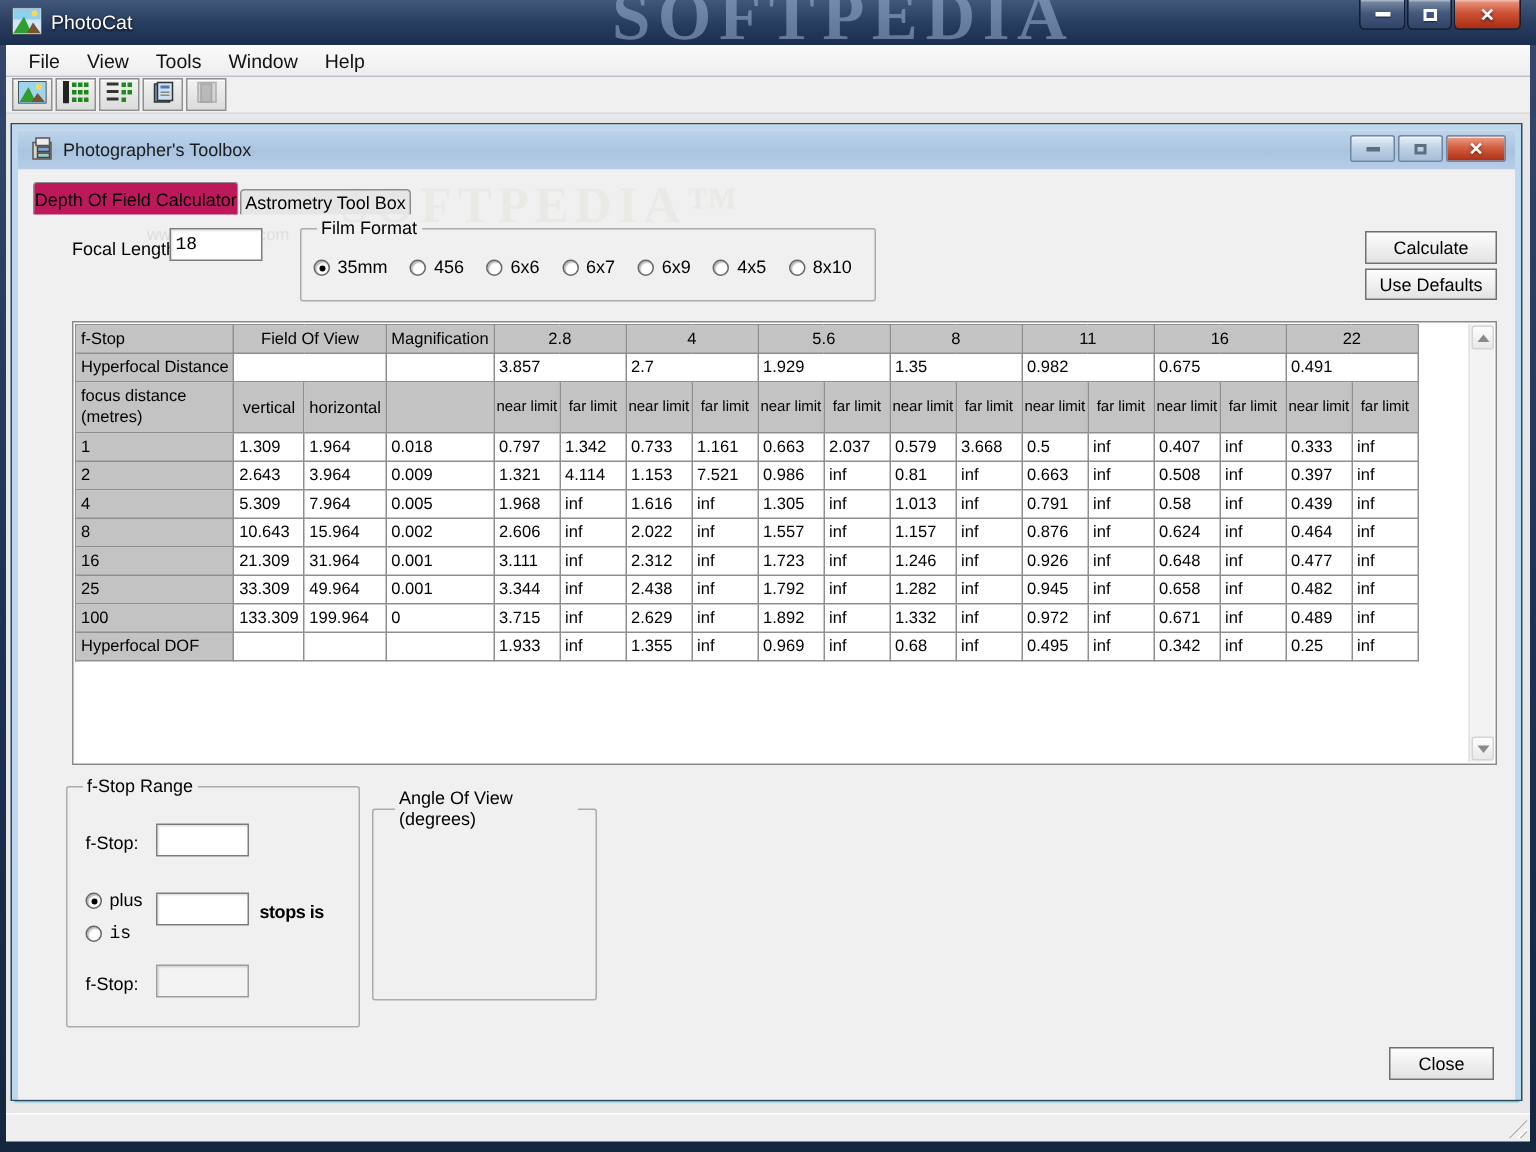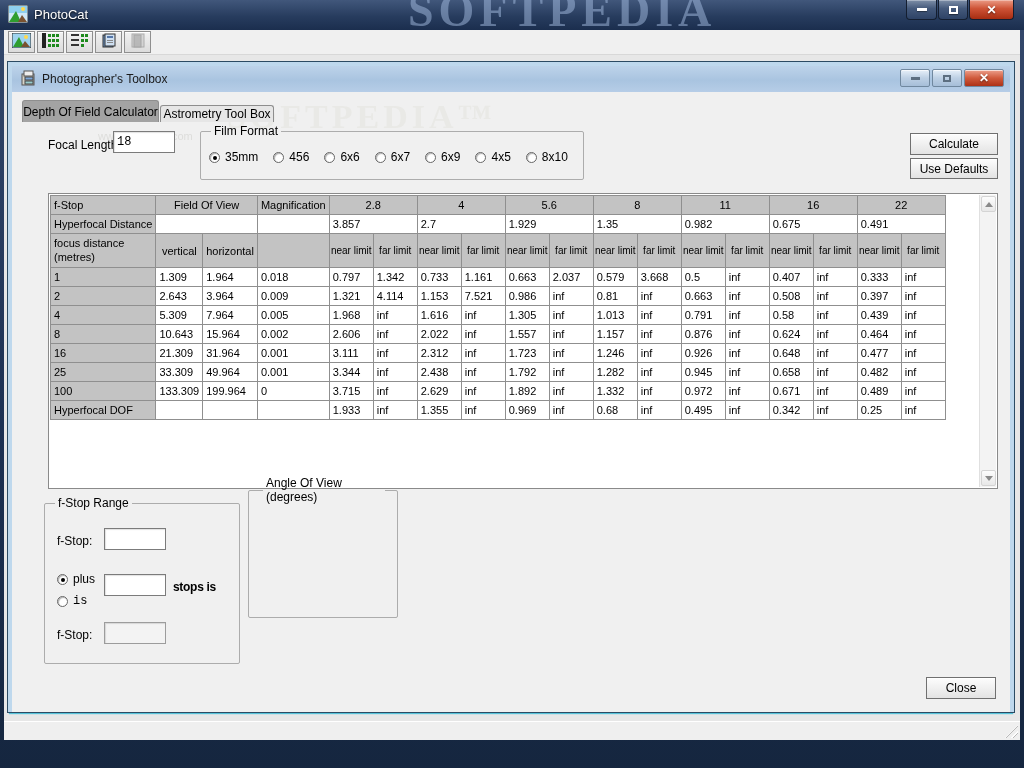--- a/index.html
+++ b/index.html
@@ -54,21 +54,21 @@
   .ccap-btn.w-close { width:40px; background:linear-gradient(180deg,#eda08c,#d05a3c 50%,#ad3116); color:#fff; }
   .cglyph-min { width:9px; height:3px; background:#5c6e80; }
   .cglyph-max { width:8px; height:7px; border:2px solid #5c6e80; }
   .child-content { position:relative; width:998px; height:620px; background:#f0f0f0; overflow:hidden; }
 
   .wm-content { position:absolute; left:215px; top:6px; font-family:"Liberation Serif",serif; font-size:34px;
     font-weight:bold; letter-spacing:4px; color:#e9e9e6; }
   .wm-url { position:absolute; left:86px; top:38px; font-size:11px; color:#dddddb; }
 
   
-  .tab { position:absolute; border:1px solid #8e8e8e; border-bottom:none; background:#a3a3a3;
+  .tab { position:absolute; border:1px solid #8e8e8e; border-bottom:none; background:#be185d;
     border-radius:3px 3px 0 0; display:flex; align-items:center; justify-content:center; font-size:12px; }
   .tab.active { left:10px; top:8px; width:137px; height:22px; z-index:2; box-shadow:0 1px 0 #f0f0f0; }
   .tab.inactive { left:148px; top:13px; width:114px; height:17px; background:#e6e6e6; }
 
   label.lab { font-size:12px; }
   .abs { position:absolute; }
 
   input.txt { border:1px solid #7b7b7b; background:#fff; font-family:Liberation Mono, monospace;
     font-size:12px; padding:1px 3px; box-shadow:inset 1px 1px 1px rgba(0,0,0,.12); }
   input.txt:disabled { background:#f3f3f3; border-color:#9c9c9c; }
@@ -135,20 +135,27 @@
     <div class="cap-btn w-max">
         <span class="glyph-max"></span>
       </div>
     <div class="cap-btn w-close">
         <span class="glyph-close">✕</span>
       </div>
   </div>
 </div>
 
 <div class="frame">
+  <div class="menubar">
+      <div class="menu-item">File</div>
+      <div class="menu-item">View</div>
+      <div class="menu-item">Tools</div>
+      <div class="menu-item">Window</div>
+      <div class="menu-item">Help</div>
+    </div>
   <div class="toolbar">
       <div class="tool-btn">
         <span><svg width="19" height="15" viewBox="0 0 19 15">
             <rect width="19" height="15" fill="#9fd4ef" stroke="#2a2a2a"></rect>
             <polygon points="1,14 7,4 12,14" fill="#2f9e2f"></polygon>
             <polygon points="9,14 13,8 18,14" fill="#7a5230"></polygon>
             <circle cx="14" cy="4" r="2" fill="#ffd84d"></circle>
           </svg></span>
       </div>
       <div class="tool-btn">
@@ -526,21 +533,21 @@
           <input class="txt abs" style="left: 59px; top: 64px; width: 62px; height: 22px;" value="">
           <span class="lab abs" style="left:128px; top:70px; font-weight:bold; letter-spacing:-0.3px;">stops is</span>
           <div class="radio-opt abs" style="left:12px; top:84px;font-family:Liberation Mono, monospace;">
             <span class="rb"></span>
             <span class="rb-label">is</span>
           </div>
           <label class="lab abs" style="left:12px; top:118px;">f-Stop:</label>
           <input class="txt abs" style="left: 59px; top: 112px; width: 62px; height: 22px;" disabled="" value="">
         </fieldset>
 
-        <fieldset class="grp" style="left:236px; top:384px; width:150px; height:142px; padding:10px 12px;">
+        <fieldset class="grp" style="left:236px; top:412px; width:150px; height:142px; padding:10px 12px;">
           <legend>Angle Of View (degrees)</legend>
         </fieldset>
 
         <button class="btn abs" style="left:914px; top:585px; width:70px; height:22px;">Close</button>
       </div>
     </div>
   </div>
 
   <div class="statusbar">
     <div class="grip"></div>

